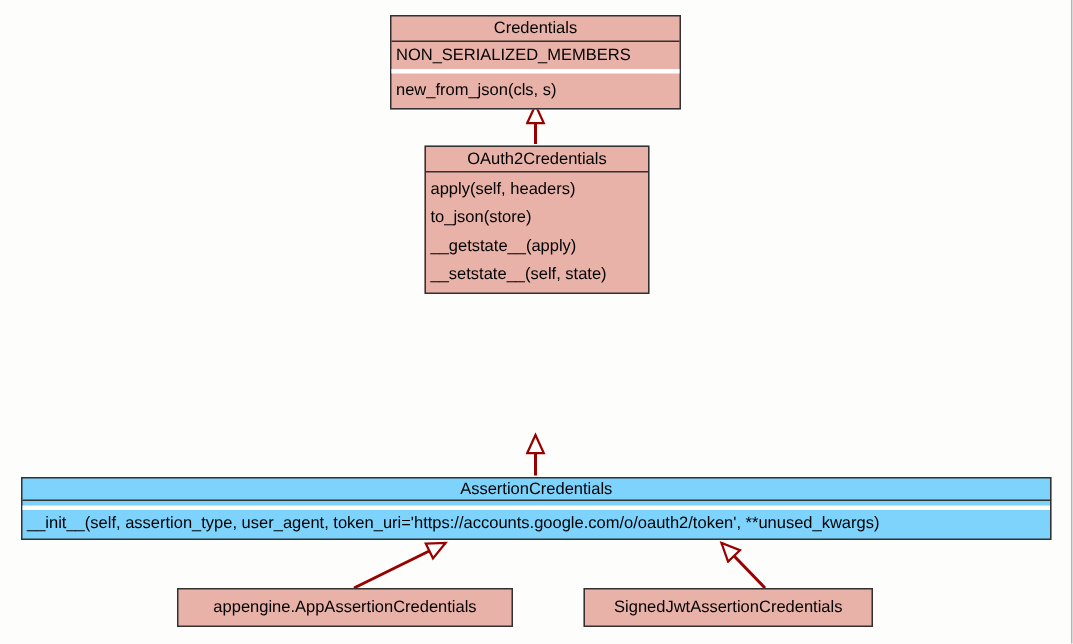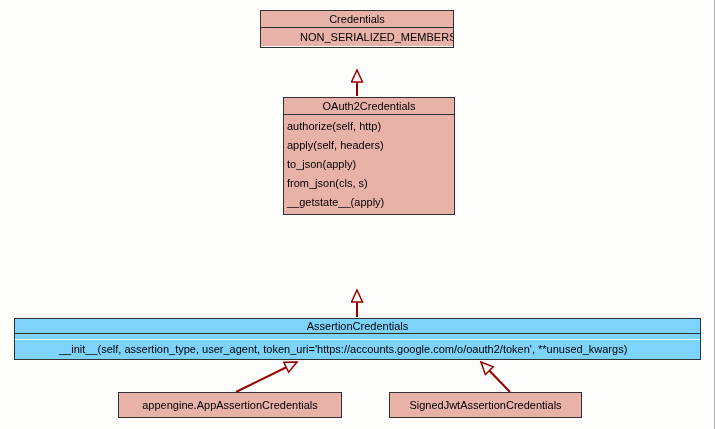--- a/index.html
+++ b/index.html
@@ -23,38 +23,38 @@
   }
   .uml-class .title {
     text-align:center;
     line-height:16px;
     height:17px;
     border-bottom:1px solid #313131;
     white-space:nowrap;
     overflow:hidden;
   }
   .compartment { overflow:hidden; }
-  .compartment.attrs { border-bottom:1px solid #ffffff;padding-left:36px; }
+  .compartment.attrs { border-bottom:3px solid #ffffff; }
   .member {
     padding:0 3px;
     line-height:19px;
     white-space:nowrap;
   }
   .compartment.methods { padding:2px 0; }
 
   
   .box-credentials { left:260px; top:10px;  width:194px; }
   .box-credentials .compartment.attrs .member { line-height:18px; }
 
-  .box-oauth2      { left:283px; top:97px;  width:172px; }
+  .box-oauth2      { left:283px; top:97px;  width:150px; }
 
   .box-assertion   { left:14px;  top:318px; width:687px; background:#7dd3fc; }
   .box-assertion .title { height:15px; line-height:14px; }
   .box-assertion .compartment.attrs { height:6px; }
-  .box-assertion .compartment.methods { padding:0;margin-left:41px; }
+  .box-assertion .compartment.methods { padding:0; }
 
   .uml-class.simple { height:26px; }
   .uml-class.simple .title { border-bottom:none; height:24px; line-height:24px; }
   .box-appengine   { left:118px; top:392px; width:224px; }
   .box-signedjwt   { left:389px; top:392px; width:193px; }
 </style>
 </head>
 <body>
 
 <div class="canvas">
@@ -69,30 +69,32 @@
     <line x1="357" y1="317" x2="357" y2="290" stroke="#990000" stroke-width="2" marker-end="url(#inherit-tri)"></line>
     <line x1="236" y1="392" x2="297" y2="362" stroke="#990000" stroke-width="2" marker-end="url(#inherit-tri)"></line>
     <line x1="510" y1="392" x2="481" y2="362" stroke="#990000" stroke-width="2" marker-end="url(#inherit-tri)"></line>
   </svg>
 
   <div class="uml-class box-credentials">
     <div class="title">Credentials</div>
     <div class="compartment attrs">
       <div class="member">NON_SERIALIZED_MEMBERS</div>
     </div>
+    <div class="compartment methods">
+      <div class="member">new_from_json(cls, s)</div>
+    </div>
   </div>
 
   <div class="uml-class box-oauth2">
     <div class="title">OAuth2Credentials</div>
     <div class="compartment methods">
-      <div class="member">authorize(self, http)</div>
       <div class="member">apply(self, headers)</div>
-      <div class="member">to_json(apply)</div>
-      <div class="member">from_json(cls, s)</div>
+      <div class="member">to_json(store)</div>
       <div class="member">__getstate__(apply)</div>
+      <div class="member">__setstate__(self, state)</div>
     </div>
   </div>
 
   <div class="uml-class box-assertion">
     <div class="title">AssertionCredentials</div>
     <div class="compartment attrs"></div>
     <div class="compartment methods">
       <div class="member">__init__(self, assertion_type, user_agent, token_uri='https://accounts.google.com/o/oauth2/token', **unused_kwargs)</div>
     </div>
   </div>

